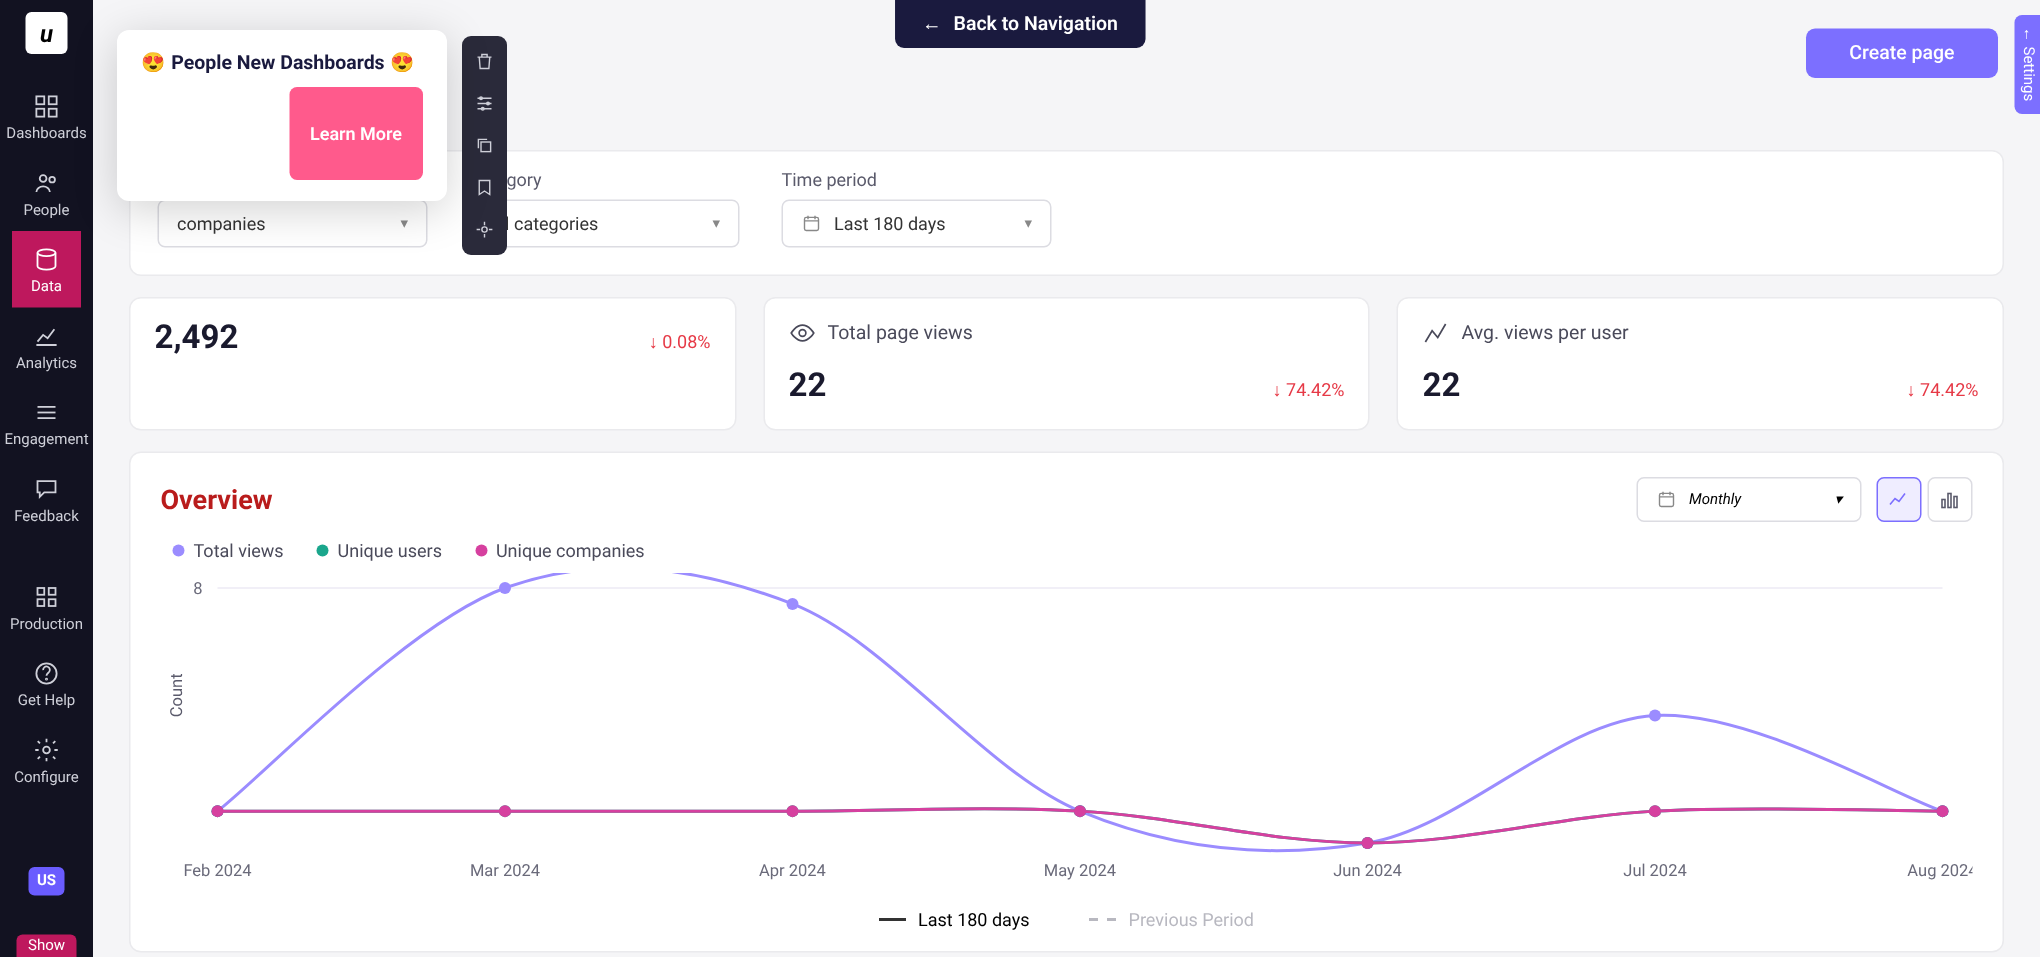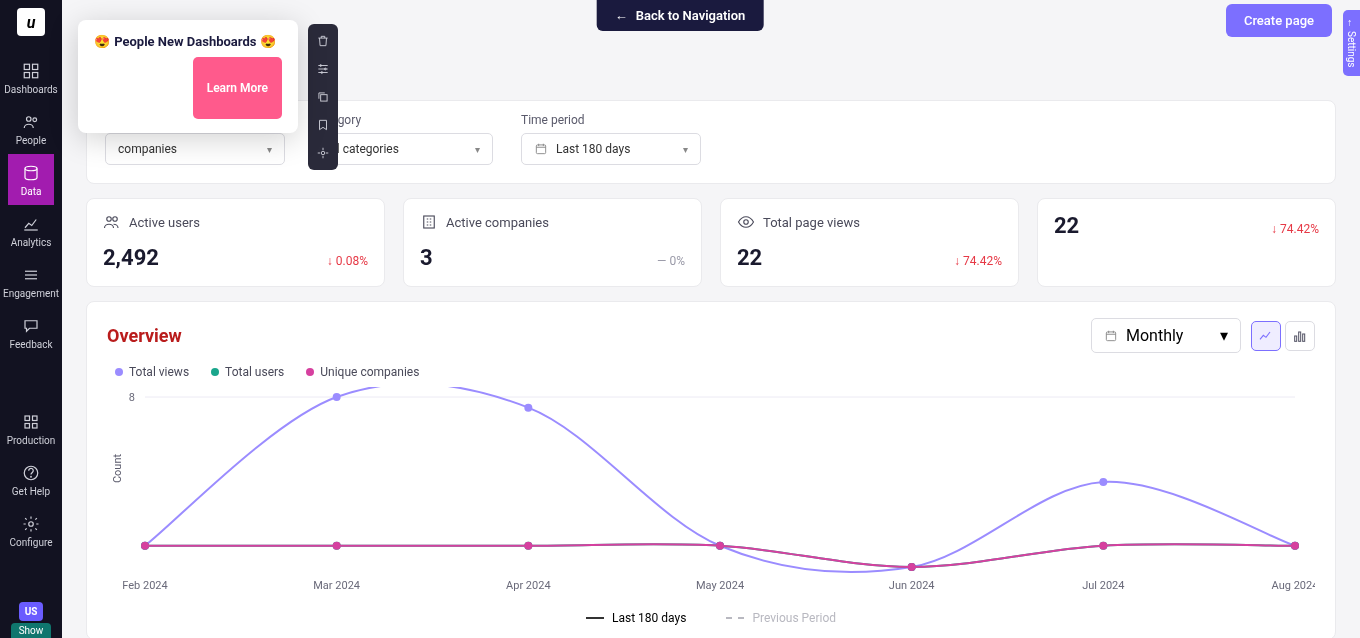--- a/index.html
+++ b/index.html
@@ -2,35 +2,35 @@
 <html><head>
 <meta charset="utf-8">
 <style>
 * { margin: 0; padding: 0; box-sizing: border-box; font-family: -apple-system, BlinkMacSystemFont, "Segoe UI", Roboto, sans-serif; }
 body { background: #f5f5f7; overflow: hidden; width: 1360px; height: 638px; position: relative; }
 
 
 .sidebar { position: absolute; left: 0; top: 0; width: 62px; height: 638px; background: #121221; display: flex; flex-direction: column; align-items: center; padding-top: 8px; z-index: 10; }
 .logo { width: 28px; height: 28px; background: #fff; color: #000; border-radius: 4px; display: flex; align-items: center; justify-content: center; font-weight: 700; font-size: 16px; margin-bottom: 16px; font-style: italic; }
 .nav-item { width: 46px; display: flex; flex-direction: column; align-items: center; padding: 10px 0 8px; color: #cfd0d9; cursor: pointer; font-size: 10px; gap: 4px; }
-.nav-item.active { background: #a21caf; color: #fff; }
+.nav-item.active { background: #be185d; color: #fff; }
 .nav-item .icon { width: 18px; height: 18px; display: flex; align-items: center; justify-content: center; }
 .nav-item svg { stroke: currentColor; fill: none; stroke-width: 1.6; }
 .nav-spacer { flex: 1; }
 .user-badge { background: #6a5cff; color: #fff; font-size: 10px; font-weight: 700; padding: 4px 6px; border-radius: 4px; margin-bottom: 2px; margin-top: 46px; }
-.show-label { background: #0f766e; color: #fff; font-size: 10px; padding: 2px 8px; border-radius: 4px 4px 0 0; }
+.show-label { background: #be185d; color: #fff; font-size: 10px; padding: 2px 8px; border-radius: 4px 4px 0 0; margin-top: 24px; }
 
 
 .back-nav { position: absolute; left: 50%; transform: translateX(-50%); top: 0; background: #1a1a3e; color: #fff; padding: 8px 18px; border-radius: 0 0 6px 6px; font-size: 13px; font-weight: 600; display: flex; gap: 8px; align-items: center; cursor: pointer; z-index: 20; }
 
 
 .settings-tab { position: absolute; right: 0; top: 10px; background: #7c6fff; color: #fff; writing-mode: vertical-rl; padding: 8px 3px; border-radius: 5px 0 0 5px; font-size: 10px; cursor: pointer; z-index: 20; display: flex; align-items: center; gap: 3px; }
 
 
-.create-page { position: absolute; right: 28px; top: 4px; background: #7c6fff; color: #fff; padding: 9px 18px; border-radius: 6px; font-size: 13px; font-weight: 500; cursor: pointer; z-index: 15; }
+.create-page { position: absolute; right: 28px; top: 19px; background: #7c6fff; color: #fff; padding: 9px 29px; border-radius: 6px; font-size: 13px; font-weight: 500; cursor: pointer; z-index: 15; }
 
 
 .float-toolbar { position: absolute; left: 308px; top: 24px; background: #2a2a3a; border-radius: 6px; padding: 8px 4px; display: flex; flex-direction: column; gap: 10px; z-index: 25; }
 .float-toolbar .tb-icon { width: 22px; height: 18px; color: #cfd0d9; display: flex; align-items: center; justify-content: center; cursor: pointer; }
 
 
 .tooltip { position: absolute; left: 78px; top: 20px; width: 220px; background: #fff; border-radius: 8px; box-shadow: 0 6px 30px rgba(0,0,0,0.18); padding: 14px 16px 14px; z-index: 30; }
 .tooltip::before { content: ''; position: absolute; left: -8px; top: 62px; border: 8px solid transparent; border-right-color: #fff; }
 .tooltip-title { font-size: 13px; font-weight: 700; color: #1a1a3e; margin-bottom: 8px; display: flex; align-items: center; gap: 4px; }
 .tooltip-body { font-size: 12px; color: #444; line-height: 1.5; margin-bottom: 10px; }
@@ -57,21 +57,21 @@
 .metric-value { font-size: 22px; font-weight: 700; color: #1a1a2e; }
 .metric-delta { font-size: 12px; display: flex; align-items: center; gap: 3px; }
 .delta-down { color: #e63946; }
 .delta-neutral { color: #9a9aa8; }
 
 
 .overview { background: #fff; border: 1px solid #eaeaed; border-radius: 8px; margin-top: 14px; padding: 16px 20px 14px; }
 .overview-head { display: flex; align-items: center; justify-content: space-between; margin-bottom: 12px; }
 .overview-title { font-size: 18px; font-weight: 700; color: #b91c1c; }
 .overview-controls { display: flex; gap: 10px; align-items: center; }
-.interval-select { border: 1px solid #dcdce2; border-radius: 5px; padding: 7px 12px; font-size: 16px; display: flex; align-items: center; gap: 8px; cursor: pointer; min-width: 150px; justify-content: space-between; }
+.interval-select { border: 1px solid #dcdce2; border-radius: 5px; padding: 7px 12px; font-size: 10px; display: flex; align-items: center; gap: 8px; cursor: pointer; min-width: 150px; justify-content: space-between; font-style: italic; }
 .view-toggle { display: flex; gap: 4px; }
 .view-btn { width: 30px; height: 30px; border: 1px solid #dcdce2; border-radius: 5px; display: flex; align-items: center; justify-content: center; cursor: pointer; background: #fff; }
 .view-btn.active { border-color: #7c6fff; background: #efedff; }
 .view-btn svg { stroke: #5a5a6b; fill: none; stroke-width: 1.6; width: 16px; height: 16px; }
 .view-btn.active svg { stroke: #7c6fff; }
 
 
 .legend { display: flex; gap: 22px; font-size: 12px; color: #4a4a5a; margin-bottom: 8px; margin-left: 8px; }
 .legend-item { display: flex; align-items: center; gap: 6px; }
 .legend-dot { width: 8px; height: 8px; border-radius: 50%; }
@@ -270,69 +270,51 @@
             </svg>
           <span>Last 180 days</span>
         </span>
         <span class="chev">▾</span>
       </div>
     </div>
   </div>
 
   <div class="metrics">
     <div class="metric">
-      <div class="metric-head">
-        <svg viewBox="0 0 24 24">
-            <circle cx="8" cy="8" r="3"></circle>
-            <circle cx="16" cy="8" r="3"></circle>
-            <path d="M2 20c0-3 3-5 6-5s6 2 6 5M14 15c3 0 6 2 6 5"></path>
-          </svg>
-        <span>Active users</span>
-      </div>
       <div class="metric-body">
         <span class="metric-value">2,492</span>
         <span class="metric-delta delta-down">
             <span>↓</span>
             <span>0.08%</span>
           </span>
       </div>
     </div>
     <div class="metric">
       <div class="metric-head">
         <svg viewBox="0 0 24 24">
-            <rect x="5" y="4" width="14" height="16"></rect>
-            <path d="M9 8h2M13 8h2M9 12h2M13 12h2M9 16h2M13 16h2"></path>
-          </svg>
-        <span>Active companies</span>
-      </div>
-      <div class="metric-body">
-        <span class="metric-value">3</span>
-        <span class="metric-delta delta-neutral">
-            <span>—</span> 
-            <span>0%</span>
-          </span>
-      </div>
-    </div>
-    <div class="metric">
-      <div class="metric-head">
-        <svg viewBox="0 0 24 24">
             <path d="M2 12s4-7 10-7 10 7 10 7-4 7-10 7-10-7-10-7z"></path>
             <circle cx="12" cy="12" r="3"></circle>
           </svg>
         <span>Total page views</span>
       </div>
       <div class="metric-body">
         <span class="metric-value">22</span>
         <span class="metric-delta delta-down">
             <span>↓</span>
             <span>74.42%</span>
           </span>
       </div>
     </div>
     <div class="metric">
+      <div class="metric-head">
+        <svg viewBox="0 0 24 24">
+            <path d="M3 20l6-10 5 6 7-12"></path>
+          </svg>
+        <span>Avg. views per user</span>
+      </div>
       <div class="metric-body">
         <span class="metric-value">22</span>
         <span class="metric-delta delta-down">
             <span>↓</span>
             <span>74.42%</span>
           </span>
       </div>
     </div>
   </div>
 
@@ -367,21 +349,21 @@
       </div>
     </div>
 
     <div class="legend">
       <div class="legend-item">
           <span class="legend-dot" style="background:#9b8cff"></span>
           <span>Total views</span>
         </div>
       <div class="legend-item">
           <span class="legend-dot" style="background:#1aa68c"></span>
-          <span>Total users</span>
+          <span>Unique users</span>
         </div>
       <div class="legend-item">
           <span class="legend-dot" style="background:#d6409f"></span>
           <span>Unique companies</span>
         </div>
     </div>
 
     <div class="chart-wrap">
       <div class="y-label">Count</div>
       <svg class="chart-svg" id="chart" viewBox="0 0 1208 210">

